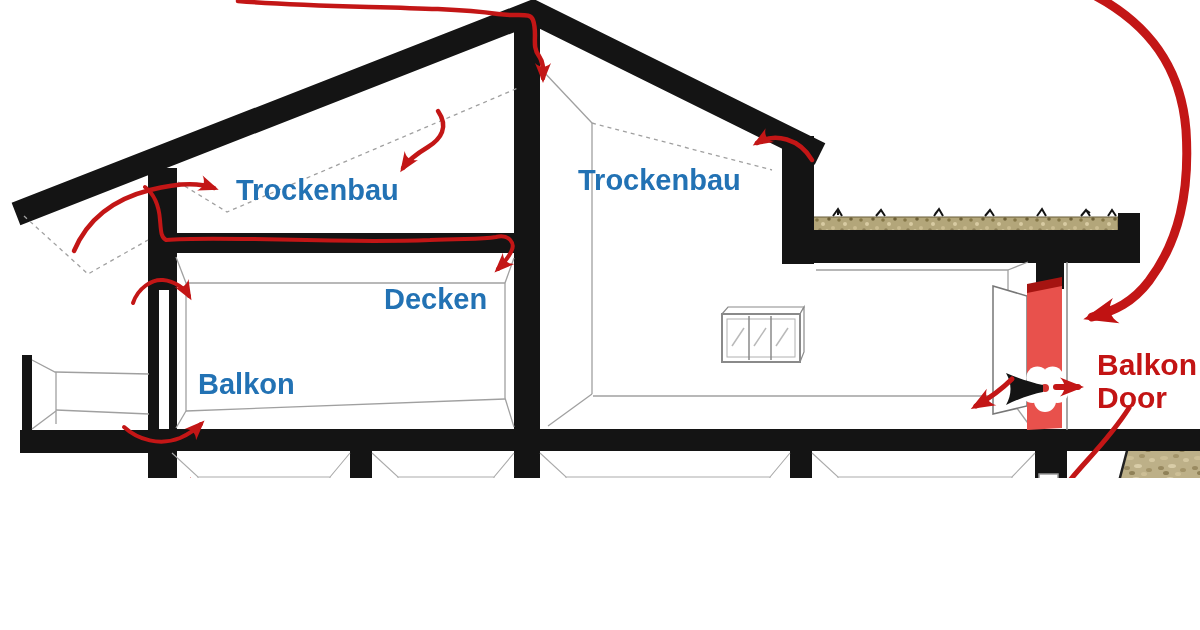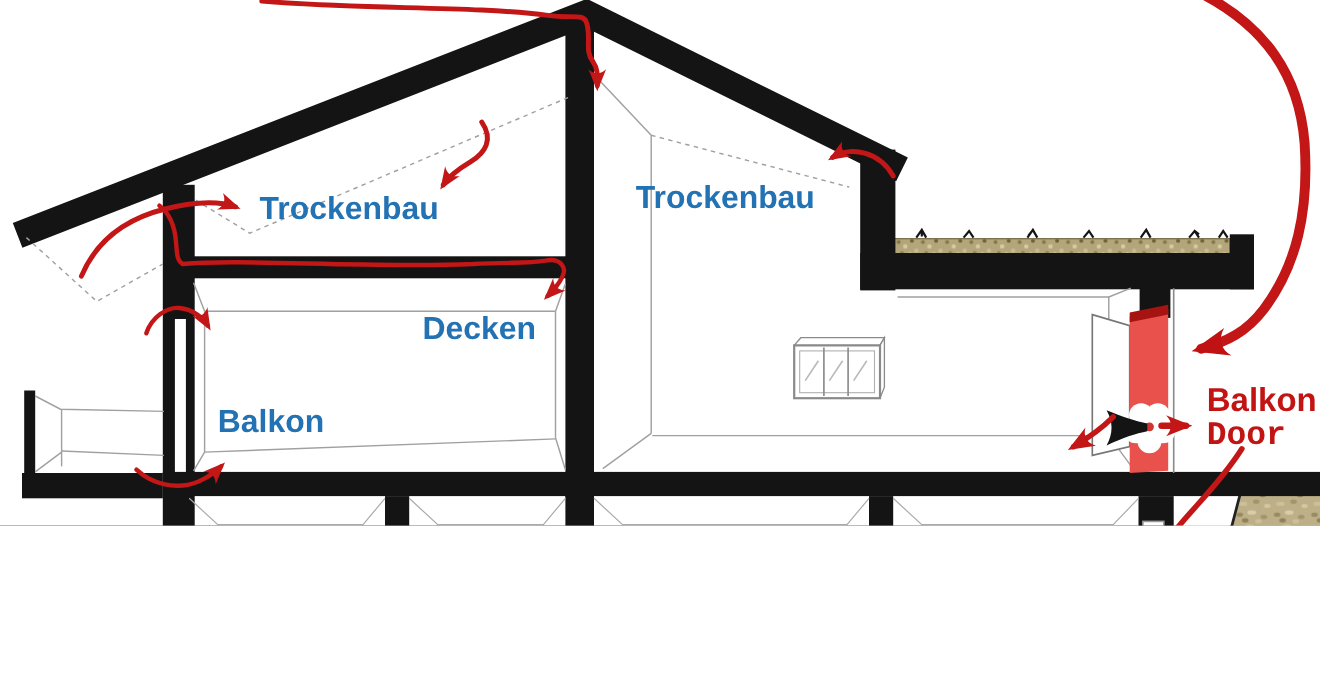--- a/index.html
+++ b/index.html
@@ -190,16 +190,16 @@
     <path d="M1129,408 C1108,441 1084,462 1067,484 C1050,506 1040,517 1032,528" stroke-width="5" marker-end="url(#ahm)"></path>
   </g>
 </svg>
 
 <div class="lbl lbl-blue" style="left:236px;top:176px;">Trockenbau</div>
 <div class="lbl lbl-blue" style="left:578px;top:166px;">Trockenbau</div>
 <div class="lbl lbl-blue" style="left:384px;top:285px;">Decken</div>
 <div class="lbl lbl-blue" style="left:198px;top:370px;">Balkon</div>
 <div class="lbl lbl-red" style="left:1097px;top:348px;">
   <span style="display:block;">Balkon</span>
-  <span style="display:block;font-family:Liberation Mono, monospace;">Door</span>
+  <span style="display:block;">Door</span>
 </div>
 
 </div>
 
 </body></html>

